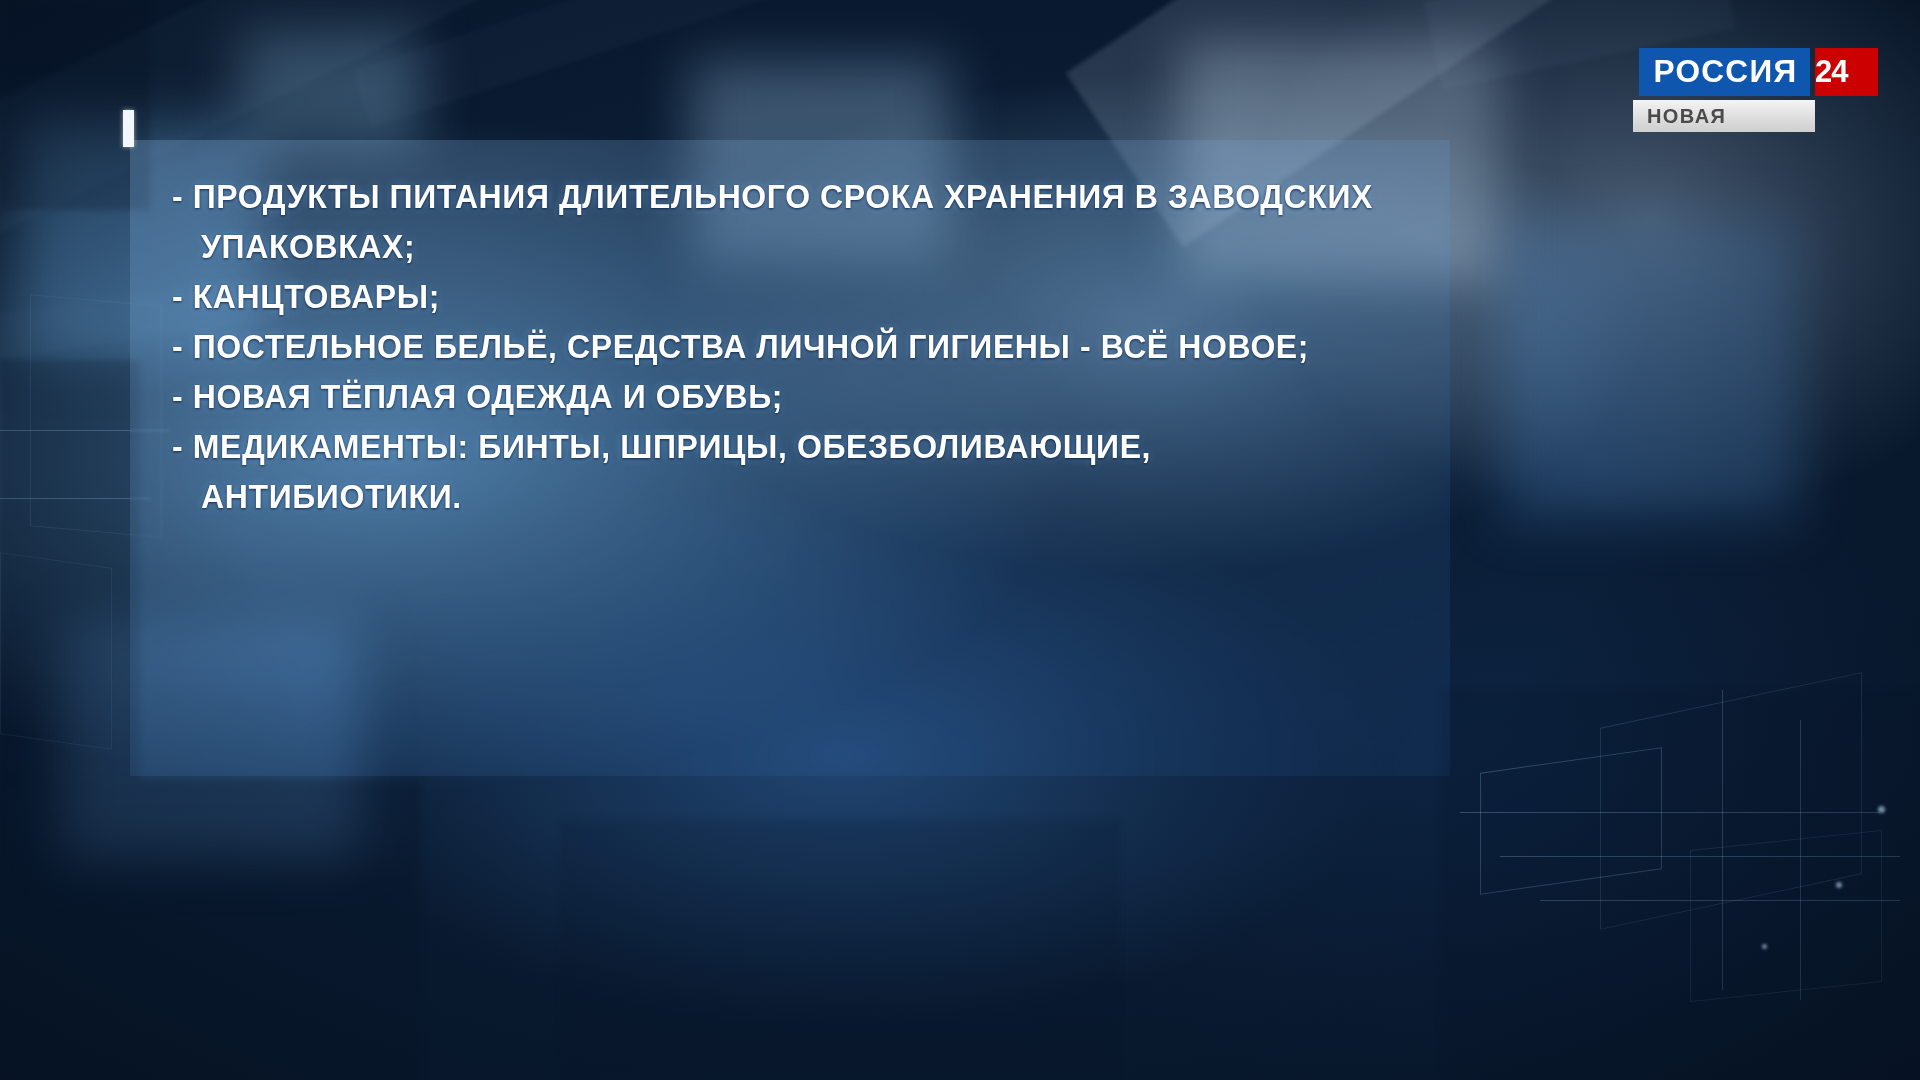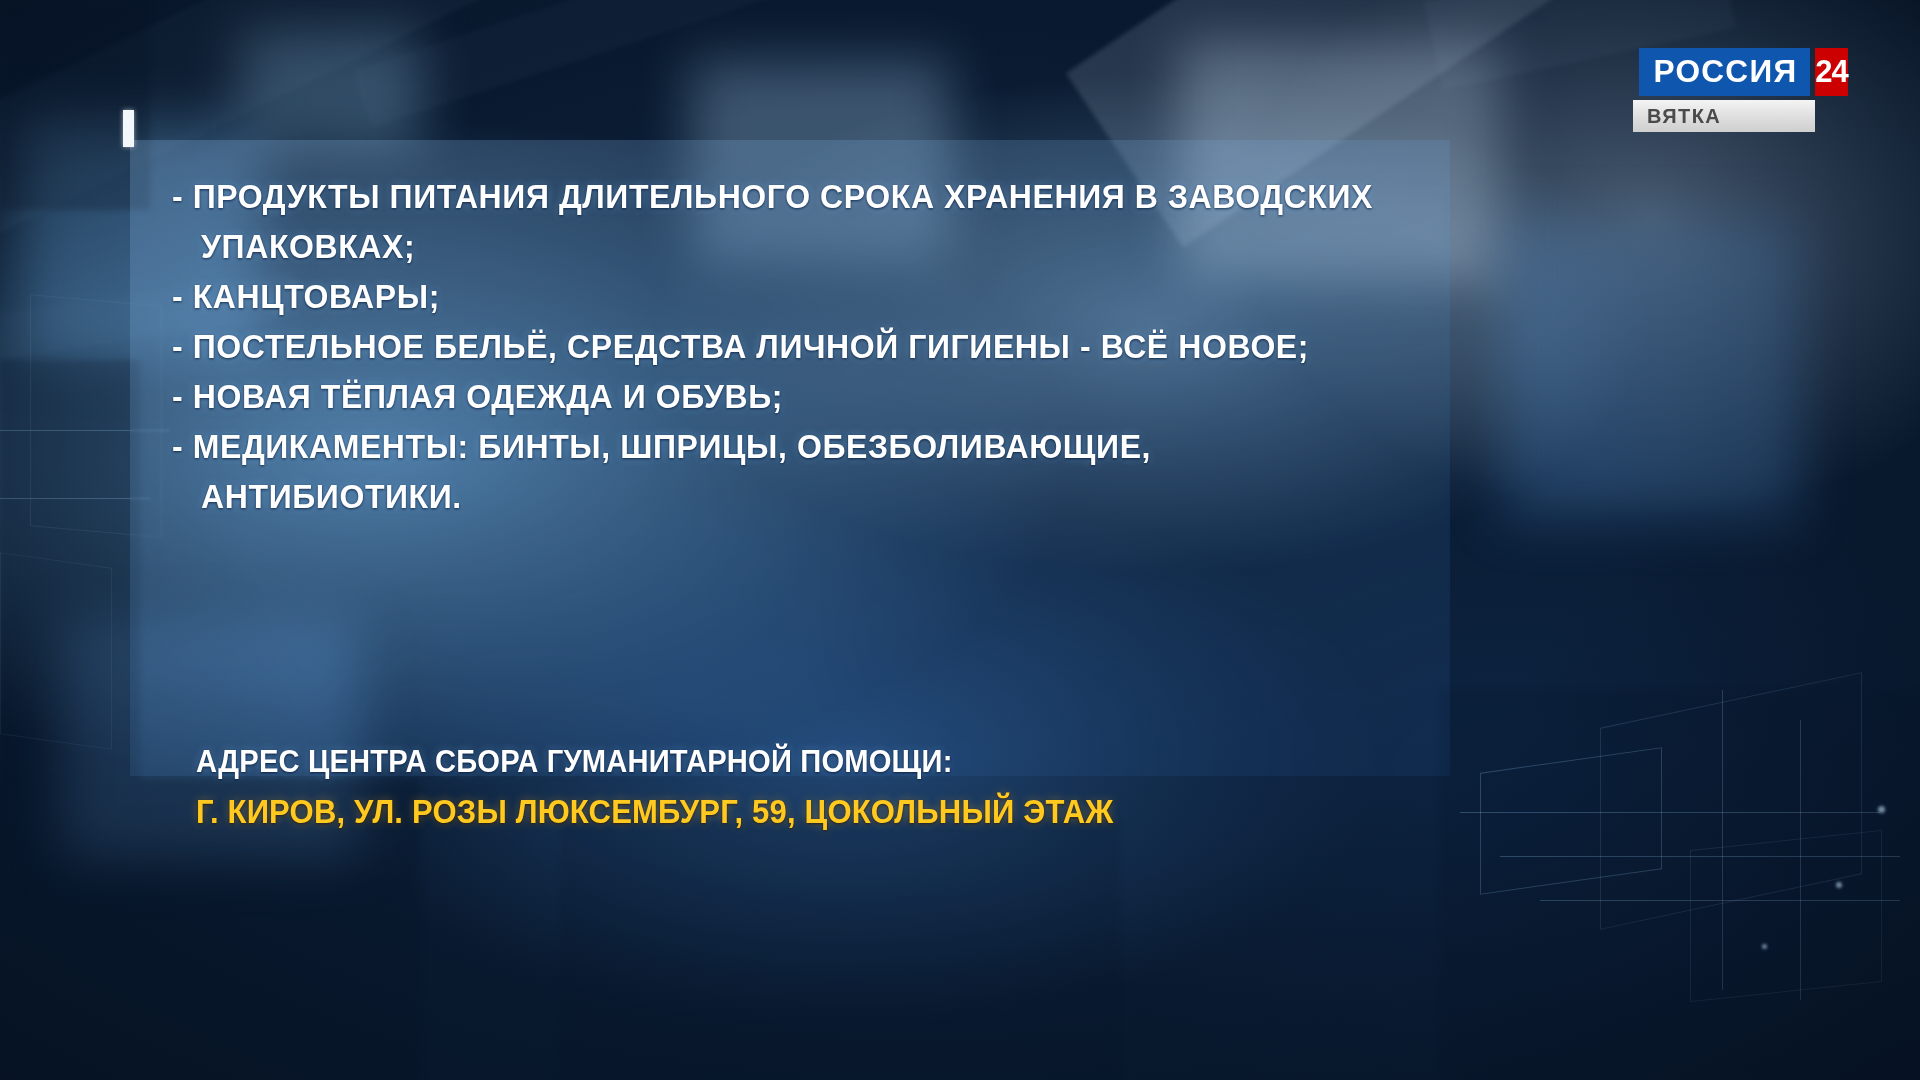--- a/index.html
+++ b/index.html
@@ -132,22 +132,22 @@
     display:flex;align-items:center;justify-content:center;
     padding:0 14px 0 16px;
   }
   #logo-rossiya span{
     color:#ffffff;font-family:"Liberation Sans", sans-serif;
     font-size:31px;font-weight:700;letter-spacing:1.2px;
     transform:scaleX(1.02);
   }
   #logo-24{
     background:#cc0000;
-    width:33px;
-    display:flex;align-items:center;justify-content:center;
+    width:63px;
+    display:flex;align-items:center;justify-content:flex-start;
     margin-left:5px;
   }
   #logo-24 span{
     color:#ffffff;font-family:"Liberation Sans", sans-serif;
     font-size:31px;font-weight:700;letter-spacing:-1px;
   }
   #logo-region{
     margin-top:4px;width:182px;height:32px;
     background:linear-gradient(180deg,#f4f4f4 0%,#dcdcdc 60%,#cfcfcf 100%);
     display:flex;align-items:center;
@@ -215,32 +215,28 @@
   <div id="text-block">
     <div class="line">- ПРОДУКТЫ ПИТАНИЯ ДЛИТЕЛЬНОГО СРОКА ХРАНЕНИЯ В ЗАВОДСКИХ</div>
     <div class="line indent">УПАКОВКАХ;</div>
     <div class="line">- КАНЦТОВАРЫ;</div>
     <div class="line">- ПОСТЕЛЬНОЕ БЕЛЬЁ, СРЕДСТВА ЛИЧНОЙ ГИГИЕНЫ - ВСЁ НОВОЕ;</div>
     <div class="line">- НОВАЯ ТЁПЛАЯ ОДЕЖДА И ОБУВЬ;</div>
     <div class="line">- МЕДИКАМЕНТЫ: БИНТЫ, ШПРИЦЫ, ОБЕЗБОЛИВАЮЩИЕ,</div>
     <div class="line indent">АНТИБИОТИКИ.</div>
   </div>
 
-  <div id="address-block">
-    <div class="addr-head">АДРЕС ЦЕНТРА СБОРА ГУМАНИТАРНОЙ ПОМОЩИ:</div>
-    <div class="addr-value">Г. КИРОВ, УЛ. РОЗЫ ЛЮКСЕМБУРГ, 59, ЦОКОЛЬНЫЙ ЭТАЖ</div>
-  </div>
 
   <div id="logo">
     <div id="logo-row">
       <div id="logo-rossiya">
         <span>РОССИЯ</span>
       </div>
       <div id="logo-24">
         <span>24</span>
       </div>
     </div>
     <div id="logo-region">
-      <span>ВЯТКА</span>
+      <span>НОВАЯ</span>
     </div>
   </div>
 
 </div>
 
 </body></html>

